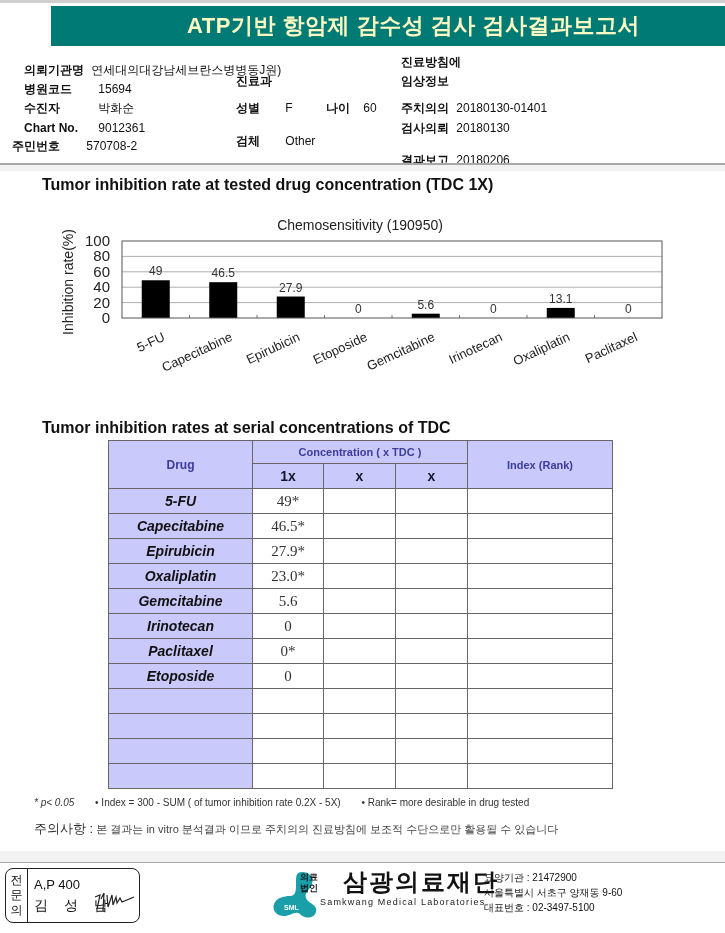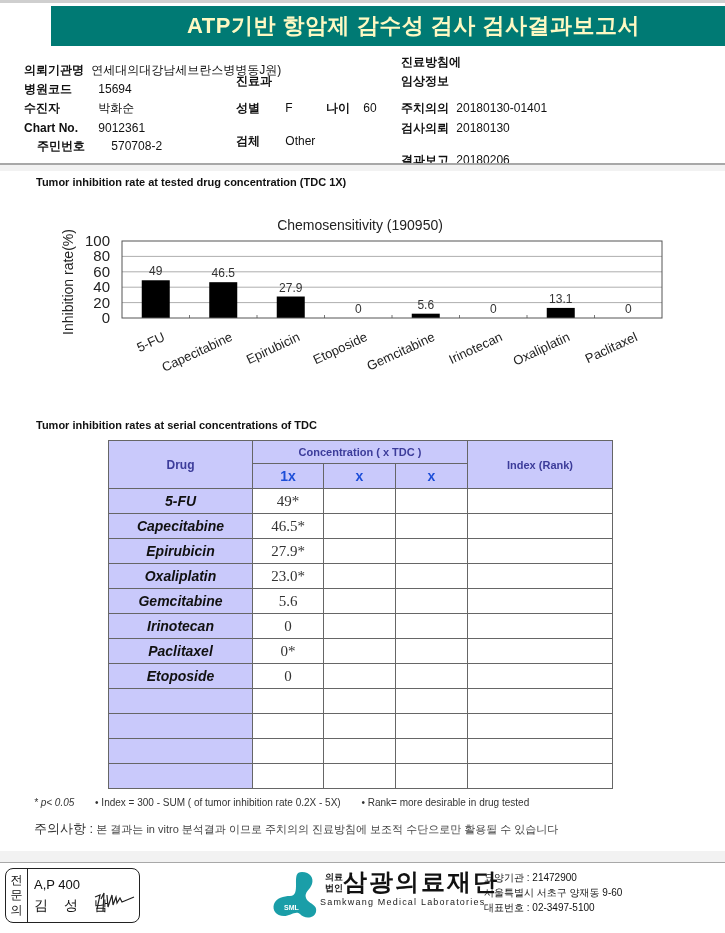--- a/index.html
+++ b/index.html
@@ -7,41 +7,41 @@
          font-family:"Liberation Sans", "DejaVu Sans", sans-serif; color:#111; }
   .topline { position:absolute; left:0; top:0; width:725px; height:3px; background:#cfcfcf; }
   .title-bar { position:absolute; left:7px; top:6px; width:725px; height:40px; background:#007a74; 
                color:#fef9c3; font-size:22px; font-weight:bold; text-align:center; line-height:40px; letter-spacing:0.5px;margin-left:44px; }
   .info { position:absolute; font-size:12px; line-height:18.5px; }
   .info .row { position:absolute; white-space:nowrap; }
   .info .lbl { font-weight:bold; display:inline-block; }
   .info .val { display:inline-block;margin-top:8px; }
   .sep { position:absolute; left:0; width:725px; height:2px; background:#a8a8a8; }
   .gray-band { position:absolute; left:0; width:725px; background:#f2f2f2; }
-  .section-title { position:absolute; font-size:11px; font-weight:bold; color:#111; white-space:nowrap; }
+  .section-title { position:absolute; font-size:16px; font-weight:bold; color:#111; white-space:nowrap;margin-left:6px; }
   svg text { font-family:"Liberation Sans", "DejaVu Sans", sans-serif; }
   table.tdc { position:absolute; left:108px; top:440px; width:504px; border-collapse:collapse; table-layout:fixed; }
   table.tdc td, table.tdc th { border:1px solid #666; padding:0; text-align:center; }
   table.tdc th { background:#c9c9fb; color:#3c3c9a; font-size:11px; font-weight:bold; }
-  table.tdc th.sub { font-size:14px; color:#1d4ed8; }
+  table.tdc th.sub { font-size:14px; color:#0f172a; }
   table.tdc td.drug { background:#c9c9fb; font-weight:bold; font-style:italic; font-size:14px; color:#111; }
   table.tdc td.val { font-family:"Liberation Serif", "DejaVu Serif", serif; font-size:15px; color:#333; }
   table.tdc tr.data td { height:24px; }
   .footnote { position:absolute; left:34px; top:797px; font-size:10px; color:#333; white-space:nowrap; }
   .footnote span { margin-right:18px; }
   .caution { position:absolute; left:34px; top:820px; font-size:11px; color:#444; white-space:nowrap; }
   .caution .lbl { font-size:13px; color:#333; }
   .stamp { position:absolute; left:5px; top:868px; width:133px; height:53px; border:1.5px solid #222; border-radius:8px; }
   .stamp .vert { position:absolute; left:0; top:0; width:21px; height:53px; border-right:1.5px solid #222;
                  font-size:12px; line-height:15px; text-align:center; display:flex; flex-direction:column; justify-content:center; }
   .stamp .ap { position:absolute; left:28px; top:8px; font-size:13px; }
   .stamp .nm { position:absolute; left:28px; top:28px; font-size:14px; letter-spacing:6px; }
   .stamp .sig { position:absolute; left:86px; top:20px; }
   .logo { position:absolute; left:272px; top:870px; }
-  .org-small { position:absolute; left:325px; top:872px; font-size:9px; font-weight:bold; line-height:11px; }
+  .org-small { position:absolute; left:300px; top:872px; font-size:9px; font-weight:bold; line-height:11px; }
   .org-name { position:absolute; left:343px; top:866px; font-size:24px; font-weight:bold; letter-spacing:2px; }
   .org-en { position:absolute; left:320px; top:897px; font-size:9px; letter-spacing:1.2px; color:#222; }
   .org-info { position:absolute; left:484px; top:870px; font-size:10px; line-height:15px; color:#111; white-space:nowrap; }
 </style>
 </head>
 <body>
 
 <div class="topline"></div>
 <div class="title-bar">ATP기반 항암제 감수성 검사 검사결과보고서</div>
 
@@ -71,21 +71,21 @@
     <span class="val">60</span>
   </div>
   <div class="row" style="left:24px;top:111px;">
     <span class="lbl" style="width:71px">Chart No.</span>
     <span class="val">9012361</span>
   </div>
   <div class="row" style="left:236px;top:124px;">
     <span class="lbl" style="width:46px">검체</span>
     <span class="val">Other</span>
   </div>
-  <div class="row" style="left:37px;top:129px;">
+  <div class="row" style="left:12px;top:129px;">
     <span class="lbl" style="width:71px">주민번호</span>
     <span class="val">570708-2</span>
   </div>
 
   <div class="row" style="left:401px;top:53px;">
     <span class="lbl">진료방침에</span>
     <span class="val"></span>
   </div>
   <div class="row" style="left:401px;top:72px;">
     <span class="lbl">임상정보</span>

